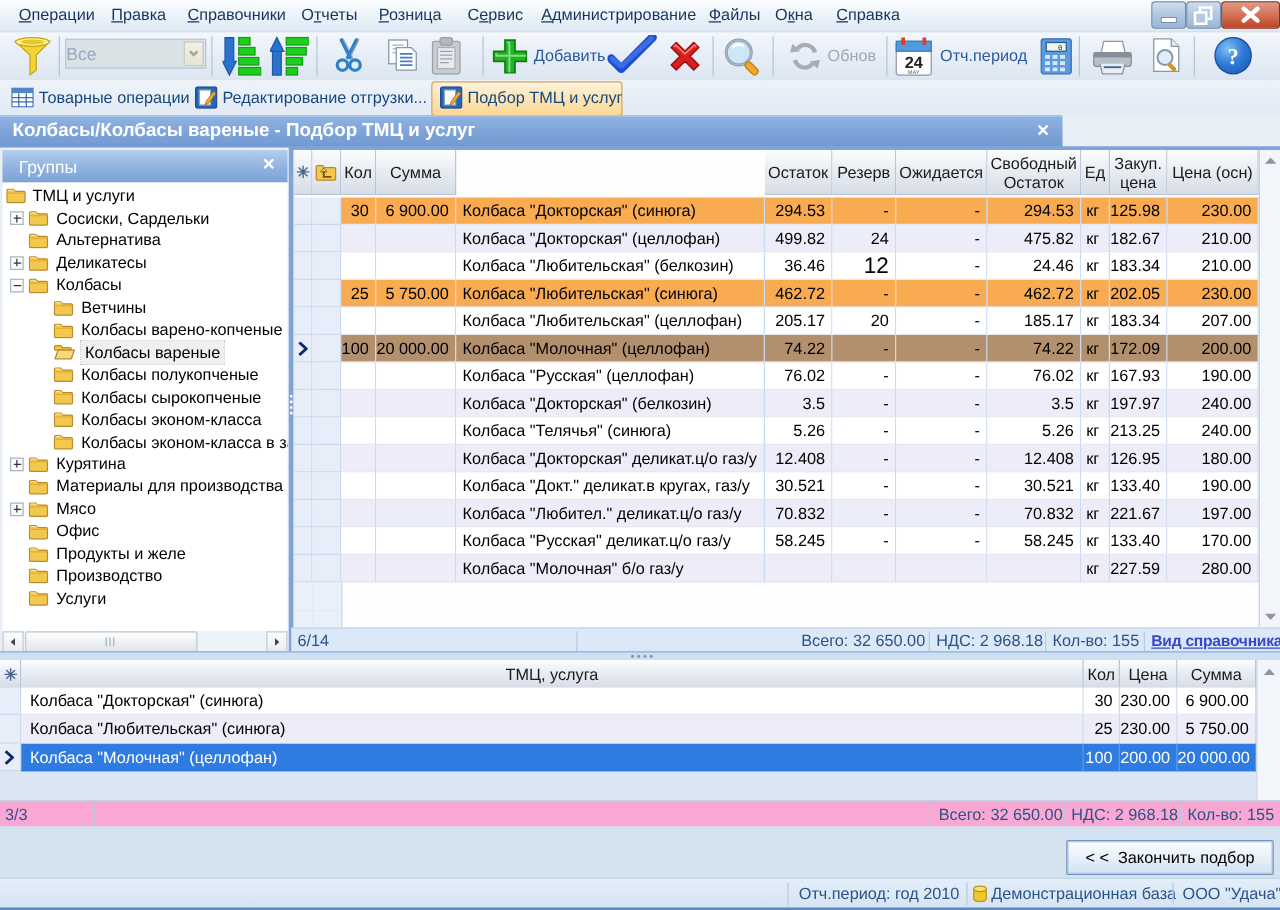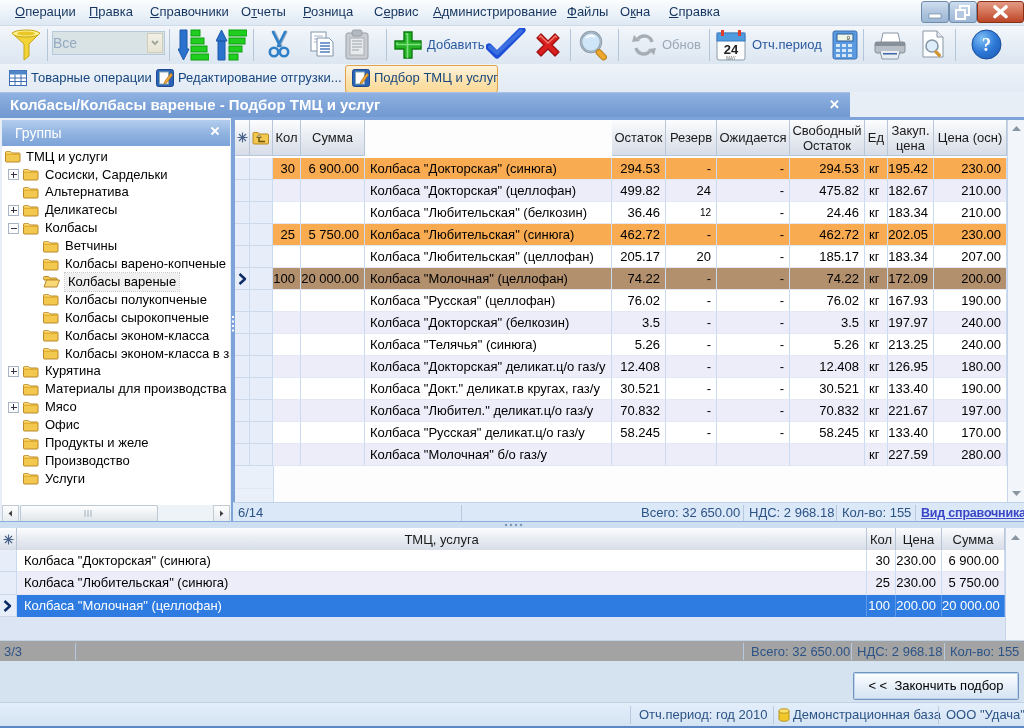--- a/index.html
+++ b/index.html
@@ -69,21 +69,21 @@
 #grid2{left:0;top:528px;width:1024px;height:112px;background:#dbe5f3;}
 .h2{position:absolute;top:0;height:22px;border-right:1px solid #b9c6d8;border-bottom:1px solid #b9c6d8;
  background:linear-gradient(#fcfdfe,#e9edf3 45%,#d7dde8);color:#1a1a1a;
  display:flex;align-items:center;justify-content:center;}
 .row2{position:absolute;width:1005px;height:22.3px;}
 .c2{position:absolute;top:0;height:22.3px;line-height:22px;border-right:1px solid #cadaf0;
  border-bottom:1px solid #e3e8f2;white-space:nowrap;overflow:hidden;box-sizing:border-box;}
 .bluesel .cc2{background:#2e7ce2;color:#fff;border-bottom-color:#2e7ce2;border-right-color:#5e9ae8;}
 .white .cc2{background:#fff;}
 .pale .cc2{background:#edecf9;}
-#g2status{left:0;top:640px;width:1024px;height:21px;background:#a3a3a3;color:#2c5386;border-top:1px solid #c3d3e6;}
+#g2status{left:0;top:640px;width:1024px;height:21px;background:#f9a8d4;color:#2c5386;border-top:1px solid #c3d3e6;}
 #btnarea{left:0;top:661px;width:1024px;height:41px;background:#d5e2f0;}
 #finishbtn{position:absolute;left:853px;top:11px;width:164px;height:26px;border:1px solid #7293bd;border-radius:1.5px;
  background:linear-gradient(#fdfeff,#e9f1fa 45%,#d3e2f2);box-shadow:0 0 0 1px #bcd4ec inset;
  text-align:center;line-height:25px;color:#000;font-size:13px;}
 #statusbar{left:0;top:702px;width:1024px;height:24px;background:linear-gradient(#e3eefa,#d4e3f3);
  color:#2c5386;border-top:1px solid #bed0e4;}
 #winbottom{left:0;top:726px;width:1024px;height:2px;background:#5c87c5;}
 .sbsep{position:absolute;top:3px;height:18px;width:1px;background:#b7c9de;}
 </style></head><body>
 <div class="abs" style="left:0;top:0;width:1024px;height:1px;background:#d7ddd6"></div>
@@ -457,21 +457,21 @@
 <div class="c sel0" style="left:0;width:15px"></div>
 <div class="c sel0" style="left:15px;width:23px"></div>
 <div class="c cc num" style="left:38px;width:28px;font-size:13px">30</div>
 <div class="c cc num" style="left:66px;width:64px;font-size:13px">6 900.00</div>
 <div class="c cc" style="left:130px;width:247px;padding-left:5px;font-size:13px">Колбаса "Докторская" (синюга)</div>
 <div class="c cc num" style="left:377px;width:54px;font-size:13px">294.53</div>
 <div class="c cc num" style="left:431px;width:51px;font-size:13px">-</div>
 <div class="c cc num" style="left:482px;width:73px;font-size:13px">-</div>
 <div class="c cc num" style="left:555px;width:75px;font-size:13px">294.53</div>
 <div class="c cc" style="left:630px;width:23px;padding-left:4px;font-size:13px">кг</div>
-<div class="c cc num" style="left:653px;width:46px;font-size:13px">195.42</div>
+<div class="c cc num" style="left:653px;width:46px;font-size:13px">125.98</div>
 <div class="c cc num" style="left:699px;width:73px;font-size:13px">230.00</div>
 </div>
 <div class="row pale" style="top:60.00px">
 <div class="c sel0" style="left:0;width:15px"></div>
 <div class="c sel0" style="left:15px;width:23px"></div>
 <div class="c cc num" style="left:38px;width:28px;font-size:13px"></div>
 <div class="c cc num" style="left:66px;width:64px;font-size:13px"></div>
 <div class="c cc" style="left:130px;width:247px;padding-left:5px;font-size:13px">Колбаса "Докторская" (целлофан)</div>
 <div class="c cc num" style="left:377px;width:54px;font-size:13px">499.82</div>
 <div class="c cc num" style="left:431px;width:51px;font-size:13px">24</div>
@@ -481,21 +481,21 @@
 <div class="c cc num" style="left:653px;width:46px;font-size:13px">182.67</div>
 <div class="c cc num" style="left:699px;width:73px;font-size:13px">210.00</div>
 </div>
 <div class="row white" style="top:82.00px">
 <div class="c sel0" style="left:0;width:15px"></div>
 <div class="c sel0" style="left:15px;width:23px"></div>
 <div class="c cc num" style="left:38px;width:28px;font-size:13px"></div>
 <div class="c cc num" style="left:66px;width:64px;font-size:13px"></div>
 <div class="c cc" style="left:130px;width:247px;padding-left:5px;font-size:13px">Колбаса "Любительская" (белкозин)</div>
 <div class="c cc num" style="left:377px;width:54px;font-size:13px">36.46</div>
-<div class="c cc num" style="left:431px;width:51px;font-size:10px">12</div>
+<div class="c cc num" style="left:431px;width:51px;font-size:18px">12</div>
 <div class="c cc num" style="left:482px;width:73px;font-size:13px">-</div>
 <div class="c cc num" style="left:555px;width:75px;font-size:13px">24.46</div>
 <div class="c cc" style="left:630px;width:23px;padding-left:4px;font-size:13px">кг</div>
 <div class="c cc num" style="left:653px;width:46px;font-size:13px">183.34</div>
 <div class="c cc num" style="left:699px;width:73px;font-size:13px">210.00</div>
 </div>
 <div class="row orange" style="top:104.00px">
 <div class="c sel0" style="left:0;width:15px"></div>
 <div class="c sel0" style="left:15px;width:23px"></div>
 <div class="c cc num" style="left:38px;width:28px;font-size:13px">25</div>

